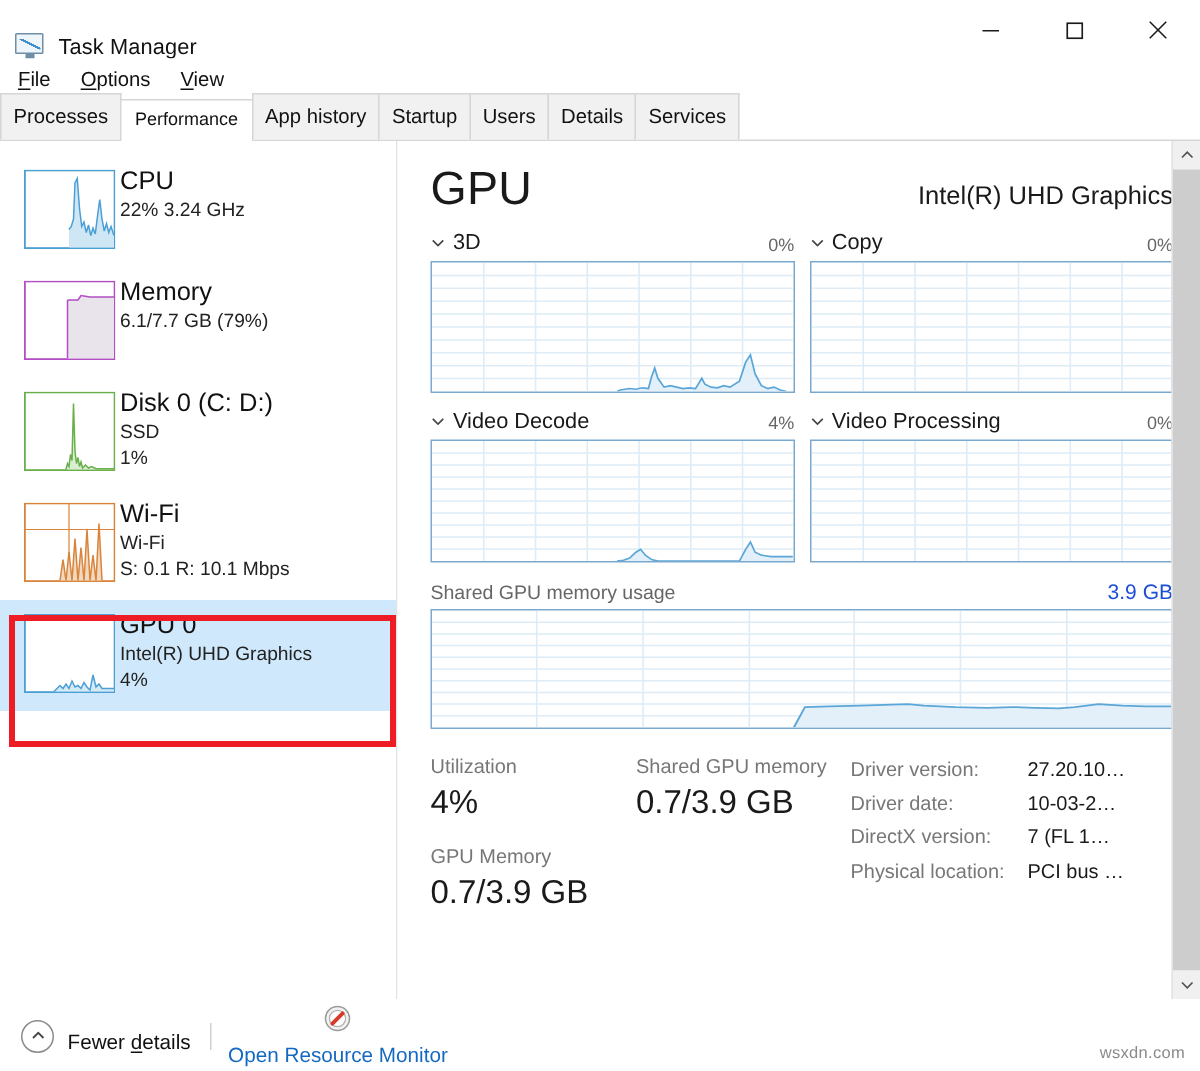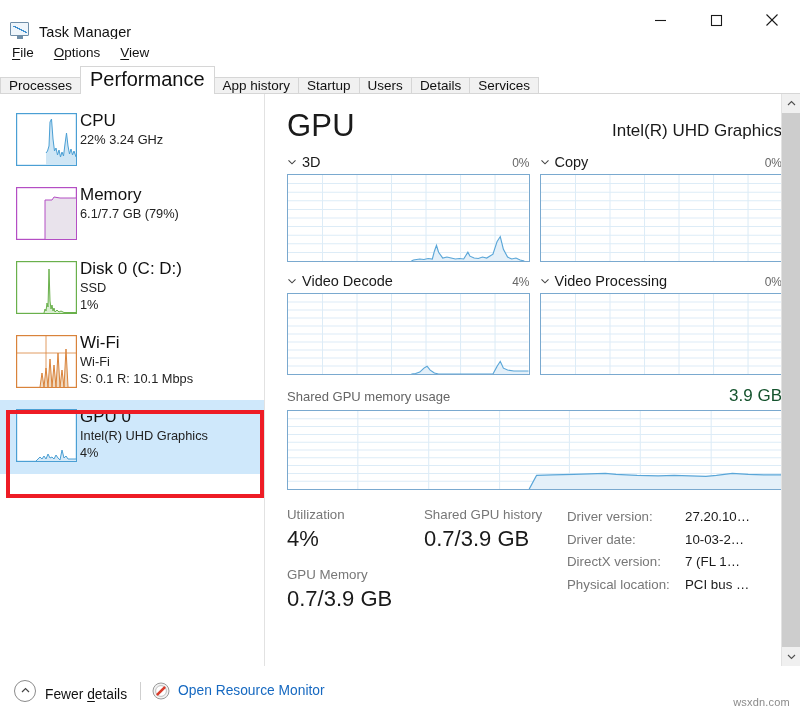--- a/index.html
+++ b/index.html
@@ -60,30 +60,30 @@
     border-bottom: 1px solid #d6d6d6;
     background: #fff;
   }
   .tab {
     font-size: 13.5px; color: #111;
     padding: 4px 8px 5px 8px;
     border: 1px solid #d6d6d6;
     border-bottom: none;
     background: #f1f1f1;
     margin-right: -1px;
-    height: 16px;
+    height: 31px;
     display: flex; align-items: center;
     white-space: nowrap;
   }
   .tab.active {
     background: #ffffff;
     position: relative; z-index: 3;
     height: 28px;
     margin-bottom: -1px;
-    font-size: 20px;
+    font-size: 12px;
     padding: 2px 9px 5px 9px;
   }
 
   
   .content {
     position: absolute; top: 94px; left: 0; width: 800px; height: 572px;
     display: flex; background: #fff;
   }
   .sidebar {
     width: 265px; height: 572px; background: #fff;
@@ -146,21 +146,21 @@
   .graph.h88 { height: 88px; }
   .graph.h82 { height: 82px; }
   .graph.h80 { height: 80px; }
   .graph svg { display: block; width: 100%; height: 100%; }
 
   .sect-label {
     display: flex; align-items: baseline; justify-content: space-between;
     margin: 11px 0 4px 0;
   }
   .sect-name { font-size: 13px; color: #666; }
-  .sect-val { font-size: 17px; color: #14532d; }
+  .sect-val { font-size: 14px; color: #1d4ed8; }
 
   
   .stats { display: flex; margin-top: 16px; }
   .stats-left { width: 275px; display: flex; flex-wrap: wrap; }
   .stat { width: 137px; margin-bottom: 13px; }
   .stat-k { font-size: 13.3px; color: #777; line-height: 18px; }
   .stat-v { font-size: 22px; color: #1a1a1a; line-height: 29px; }
   .stats-right { flex: 1; padding-left: 5px; }
   .inforow { display: flex; line-height: 22.5px; }
   .info-k { width: 118px; font-size: 13.3px; color: #777; white-space: nowrap; }
@@ -187,21 +187,21 @@
     border-top: 1px solid #fff;
   }
   .fewer { display: flex; align-items: flex-end; gap: 9px; }
   .circ {
     width: 22px; height: 22px; border: 1.3px solid #8b8b8b; border-radius: 50%;
     display: flex; align-items: center; justify-content: center; color: #444;
   }
   .fewer-lbl { font-size: 13.8px; color: #111; }
   .fewer-lbl u { text-decoration: underline; text-underline-offset: 2px; }
   .fdiv { width: 1px; height: 18px; background: #cfcfcf; margin: 0 11px 0 13px; }
-  .resmon { display: flex; align-items: center; gap: 8px; }
+  .resmon { display: flex; align-items: center; gap: 8px; flex-direction: column; }
   .resmon-icon { width: 18px; height: 18px; position: relative; }
   .resmon-lbl { font-size: 13.8px; color: #1669c1; }
   .watermark {
     position: absolute; right: 10px; bottom: 6px;
     font-size: 11px; color: #8a8a8a; letter-spacing: .2px;
   }
 </style>
 </head>
 <body>
 
@@ -514,21 +514,21 @@
         </svg>
       </div>
 
       <div class="stats">
         <div class="stats-left">
           <div class="stat">
             <div class="stat-k">Utilization</div>
             <div class="stat-v">4%</div>
           </div>
           <div class="stat">
-            <div class="stat-k">Shared GPU history</div>
+            <div class="stat-k">Shared GPU memory</div>
             <div class="stat-v">0.7/3.9 GB</div>
           </div>
           <div class="stat">
             <div class="stat-k">GPU Memory</div>
             <div class="stat-v">0.7/3.9 GB</div>
           </div>
         </div>
         <div class="stats-right">
           <div class="inforow">
             <span class="info-k">Driver version:</span>

